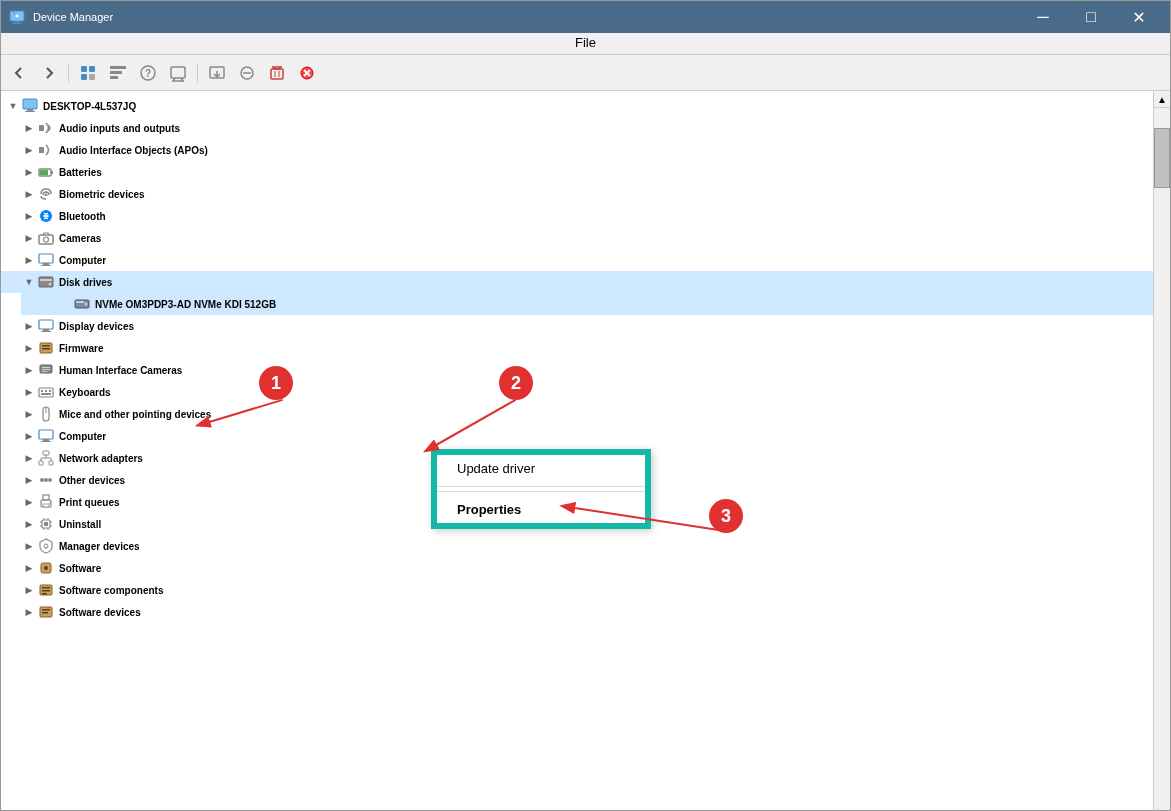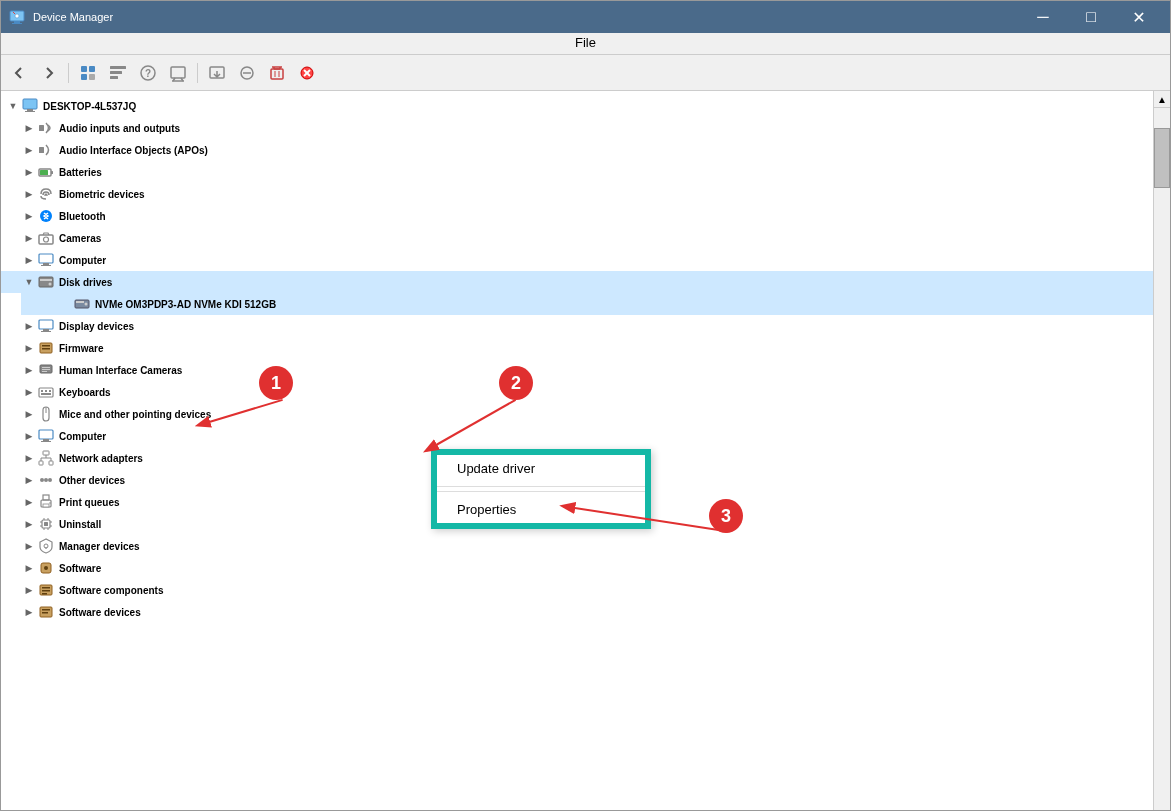--- a/index.html
+++ b/index.html
@@ -197,21 +197,21 @@
       z-index: 100;
       top: 358px;
       left: 430px;
     }
 
     .context-menu-item {
       padding: 6px 20px;
       cursor: pointer;
       font-size: 13px;
     }
-    .context-menu-item.bold { font-weight: normal; }
+    .context-menu-item.bold { font-weight: bold; }
 
     .context-menu-separator {
       height: 1px;
       background: #ddd;
       margin: 4px 0;
     }
 
     
     .annotation {
       position: absolute;

